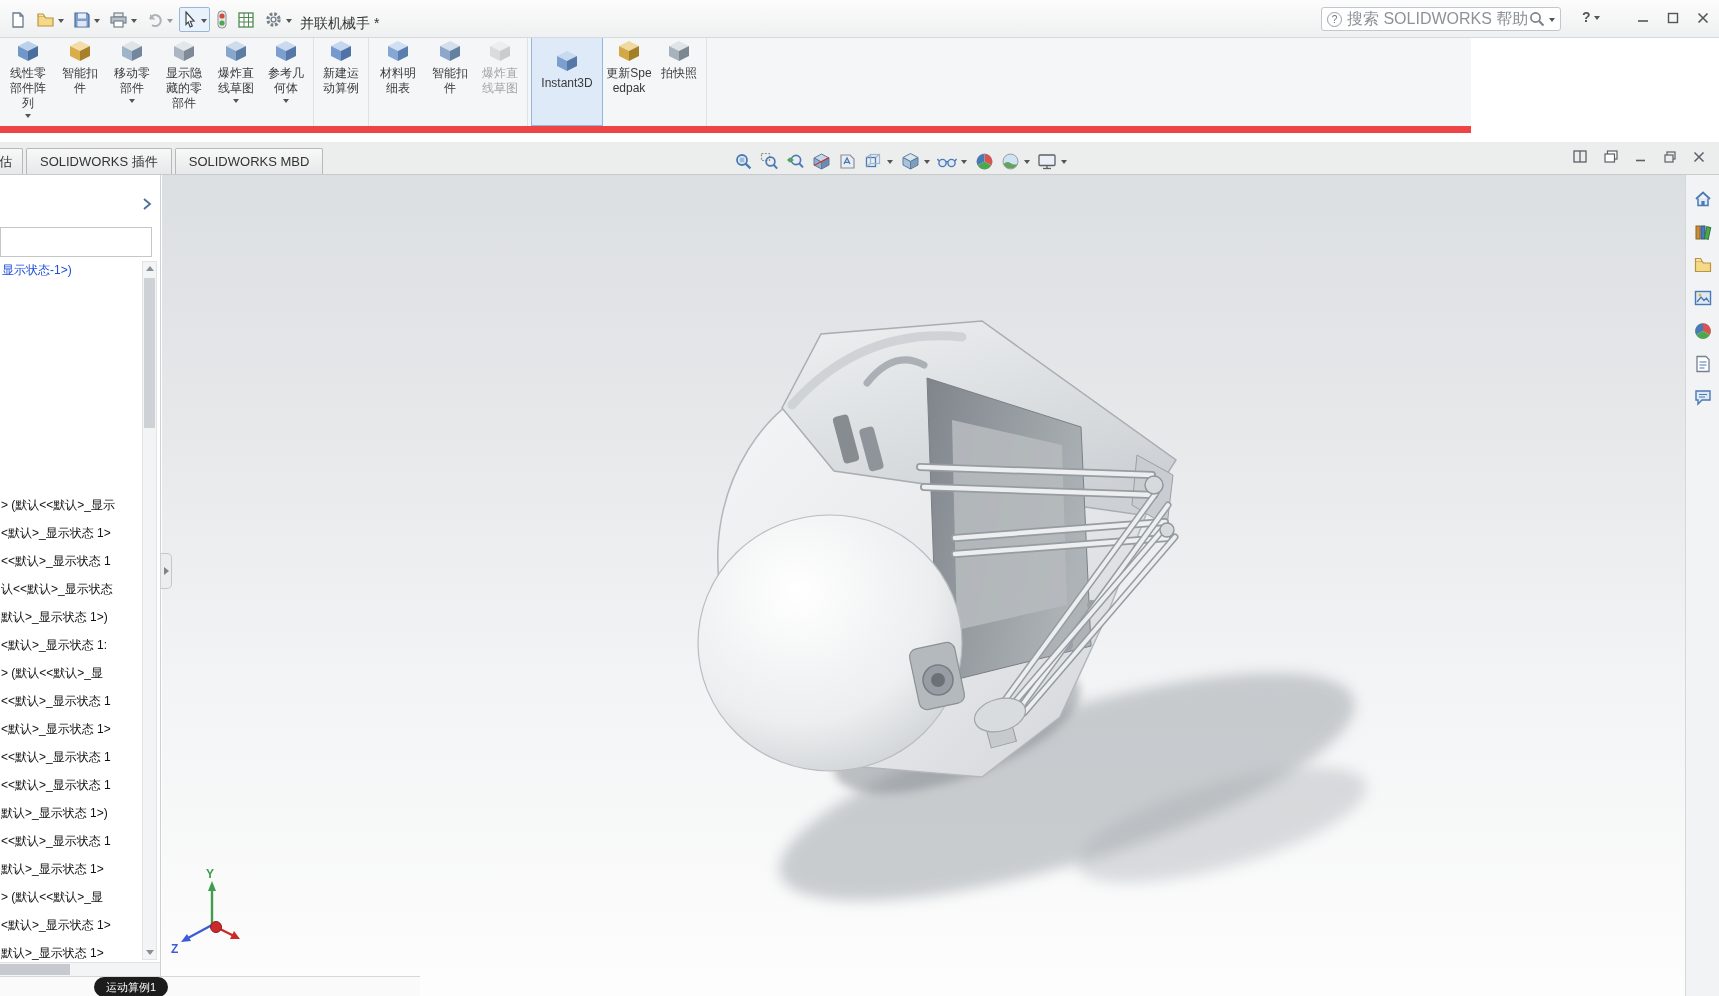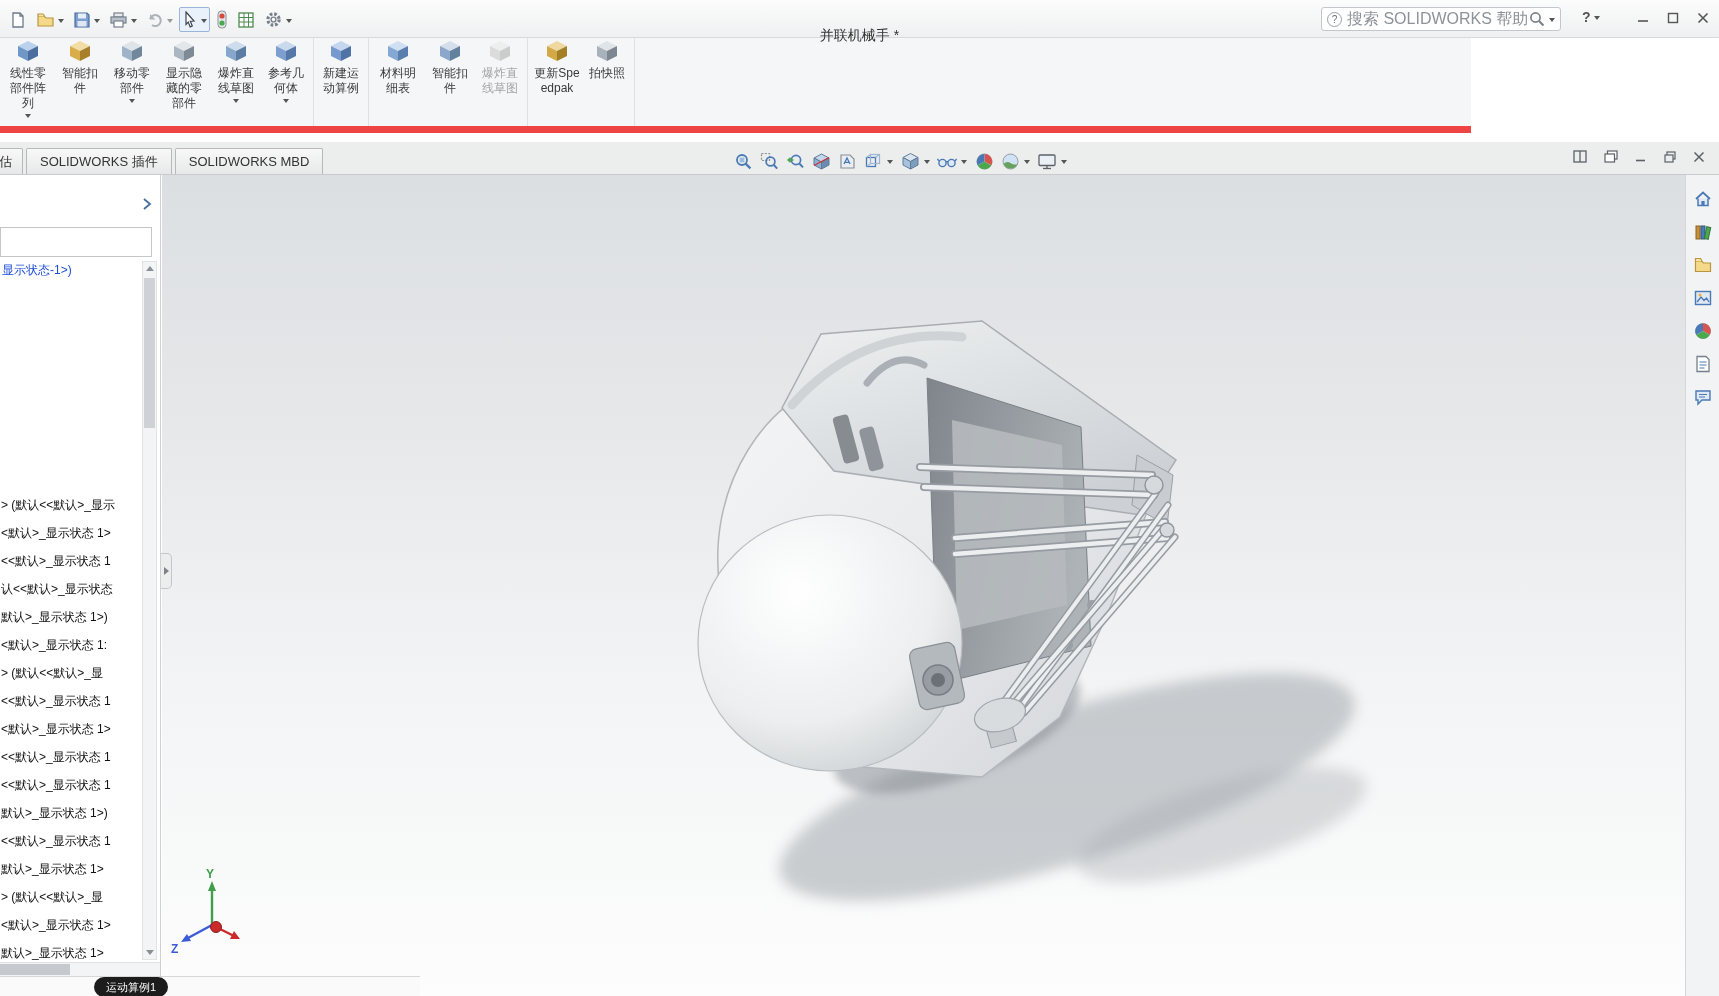--- a/index.html
+++ b/index.html
@@ -8,22 +8,22 @@
 
   
   .titlebar { position:absolute; left:0; top:0; width:1719px; height:38px;
     background:linear-gradient(#fcfcfc,#eff0f1); border-bottom:1px solid #d8d9da; z-index:20; }
   .qat { position:absolute; left:6px; top:6px; display:flex; align-items:center; }
   .qbtn { display:flex; align-items:center; padding:3px 2px; margin-right:3px; border:1px solid transparent; }
   .qbtn.boxed { border:1px solid #9ab5d9; background:#e9f1fb; border-radius:2px; }
   .dd { width:0; height:0; border-left:3px solid transparent; border-right:3px solid transparent;
     border-top:4px solid #555; margin-left:3px; margin-top:2px; }
   .dd.light { border-top-color:#9a9a9a; }
-  .win-title { position:absolute; left:300px; right:300px; top:16px; height:38px; line-height:38px;
-    text-align:center; font-size:14px; color:#333; }
+  .win-title { position:absolute; left:300px; right:300px; top:4px; height:38px; line-height:38px;
+    text-align:left; font-size:14px; color:#333; }
   .searchbox { position:absolute; right:158px; top:7px; width:240px; height:24px; background:#fff;
     border:1px solid #c3c7cb; border-radius:3px; display:flex; align-items:center; padding:0 5px; }
   .searchbadge { width:15px; height:15px; border-radius:50%; border:1px solid #9aa0a6; color:#6a7076;
     font-size:10px; line-height:13px; text-align:center; margin-right:5px; flex:none; }
   .searchinput { flex:1; border:none; outline:none; font-size:16px; color:#6d28d9; background:transparent;
     font-family:"Liberation Sans", sans-serif; min-width:0; }
   .searchinput::placeholder { color:#8d9298; opacity:1; }
   .tb-help { position:absolute; left:1582px; top:9px; display:flex; align-items:center;
     font-size:14px; font-weight:bold; color:#555; }
   .winbtns { position:absolute; right:10px; top:12px; display:flex; gap:18px; align-items:center; }
@@ -308,20 +308,30 @@
         <span class="ric">
           <svg width="26" height="26" viewBox="0 0 26 26">
             <path d="M13 3 L23 8 L13 13 L3 8 Z" fill="#e6e8ea"></path>
             <path d="M3 8 L13 13 L13 23 L3 18 Z" fill="#c2c7cc"></path>
             <path d="M23 8 L13 13 L13 23 L23 18 Z" fill="#a5abb1"></path>
           </svg>
         </span>
         <span class="rlabel">爆炸直线草图</span>
       </div>
 
+      <div class="rbtn active">
+        <span class="ric">
+          <svg width="26" height="26" viewBox="0 0 26 26">
+            <path d="M13 3 L23 8 L13 13 L3 8 Z" fill="#c9d9ee"></path>
+            <path d="M3 8 L13 13 L13 23 L3 18 Z" fill="#7d9fd0"></path>
+            <path d="M23 8 L13 13 L13 23 L23 18 Z" fill="#5578a8"></path>
+          </svg>
+        </span>
+        <span class="rlabel">Instant3D</span>
+      </div>
 
       <div class="rbtn">
         <span class="ric">
           <svg width="26" height="26" viewBox="0 0 26 26">
             <path d="M13 3 L23 8 L13 13 L3 8 Z" fill="#f0d9a0"></path>
             <path d="M3 8 L13 13 L13 23 L3 18 Z" fill="#d2a946"></path>
             <path d="M23 8 L13 13 L13 23 L23 18 Z" fill="#a37f26"></path>
           </svg>
         </span>
         <span class="rlabel">更新Speedpak</span>

